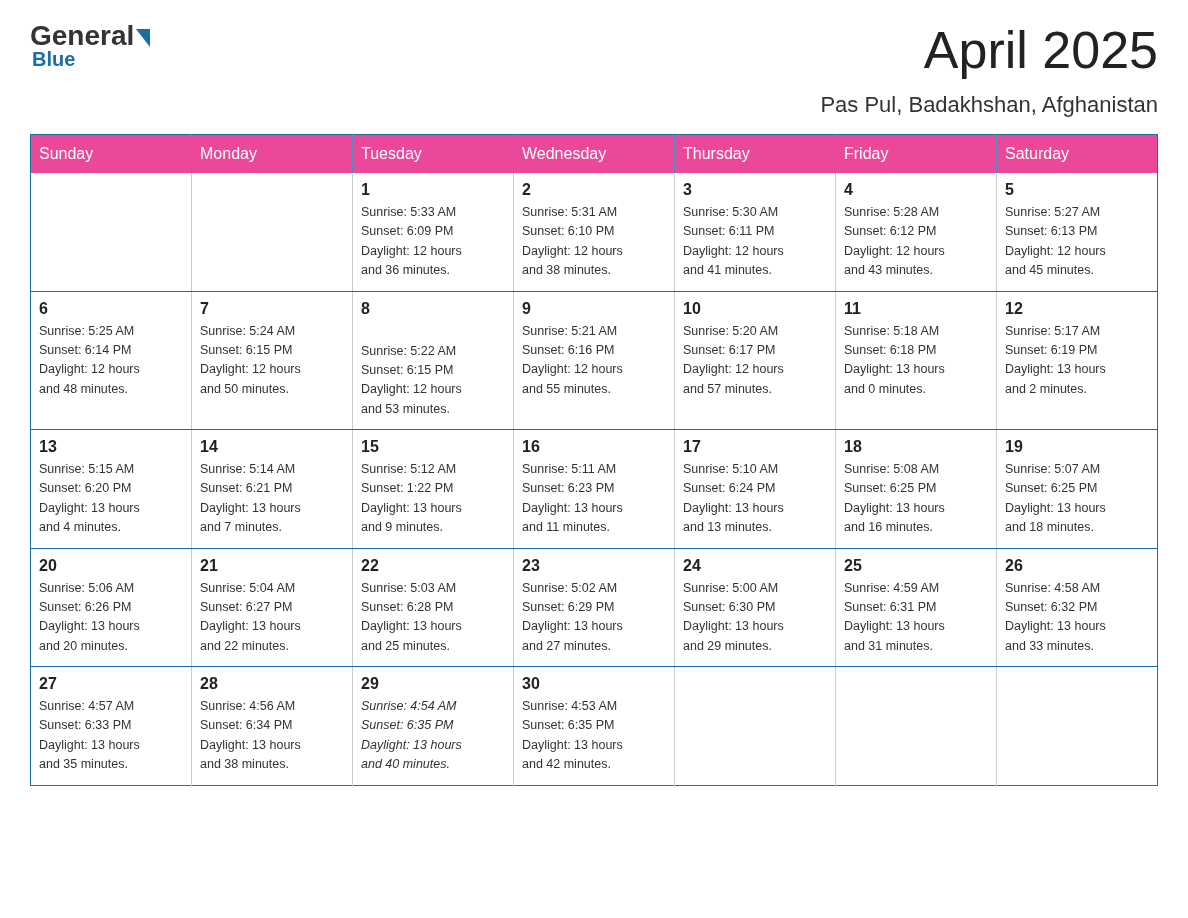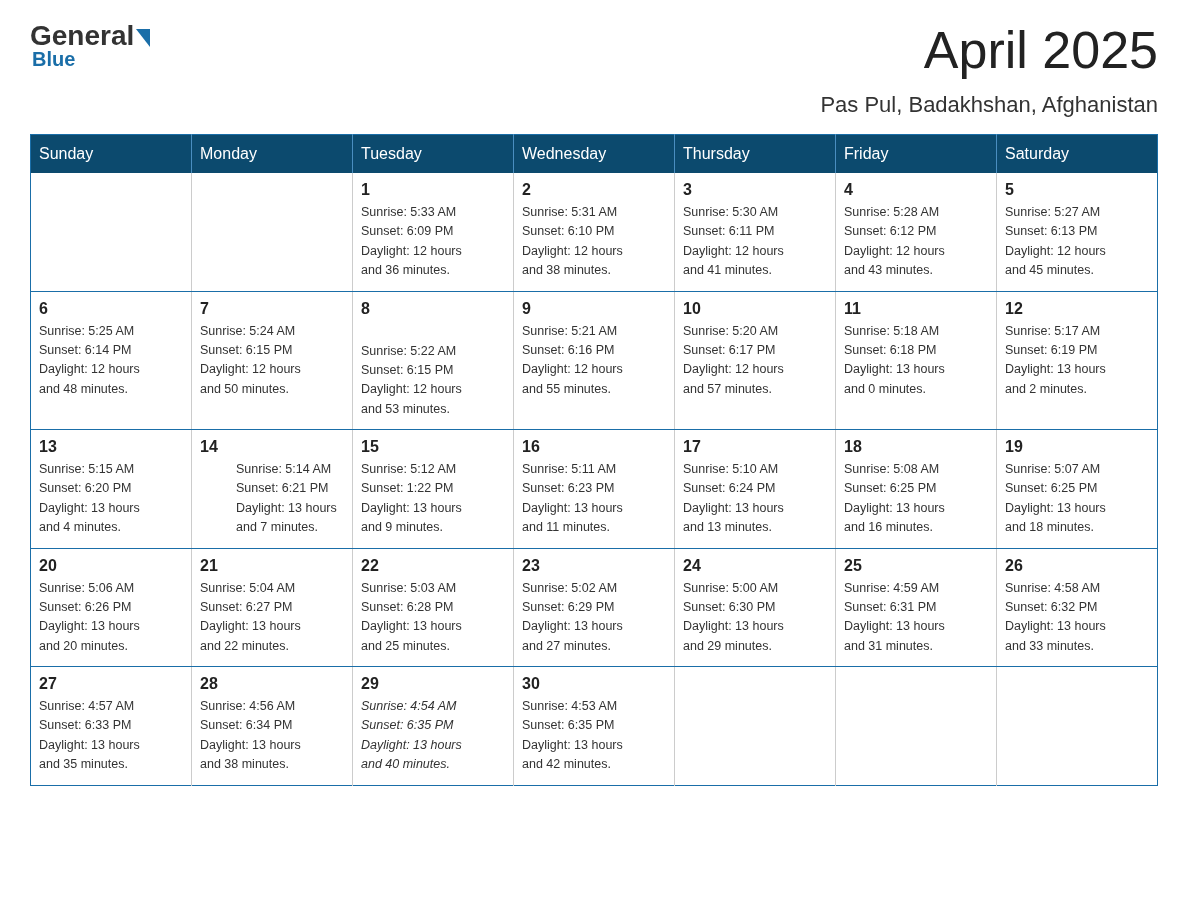--- a/index.html
+++ b/index.html
@@ -58,21 +58,21 @@
       font-size: 22px;
       color: #333;
       margin-top: 12px;
     }
     .calendar {
       width: 100%;
       border-collapse: collapse;
       border: 1px solid #1a6ea8;
     }
     .calendar th {
-      background-color: #0c4a6e;
+      background-color: #ec4899;
       color: #fff;
       padding: 10px 8px;
       text-align: left;
       font-size: 16px;
       font-weight: normal;
       border-right: 1px solid #4a8ec0;
     }
     .calendar th:last-child {
       border-right: none;
     }
@@ -228,21 +228,21 @@
       <tr>
         <td>
           <div class="day-number">13</div>
           <div class="day-info" style="white-space: pre-line;">Sunrise: 5:15 AM
 Sunset: 6:20 PM
 Daylight: 13 hours
 and 4 minutes.</div>
         </td>
         <td>
           <div class="day-number">14</div>
-          <div class="day-info" style="white-space: pre-line; margin-left: 36px;">Sunrise: 5:14 AM
+          <div class="day-info" style="white-space: pre-line;">Sunrise: 5:14 AM
 Sunset: 6:21 PM
 Daylight: 13 hours
 and 7 minutes.</div>
         </td>
         <td>
           <div class="day-number">15</div>
           <div class="day-info" style="white-space: pre-line;">Sunrise: 5:12 AM
 Sunset: 1:22 PM
 Daylight: 13 hours
 and 9 minutes.</div>

